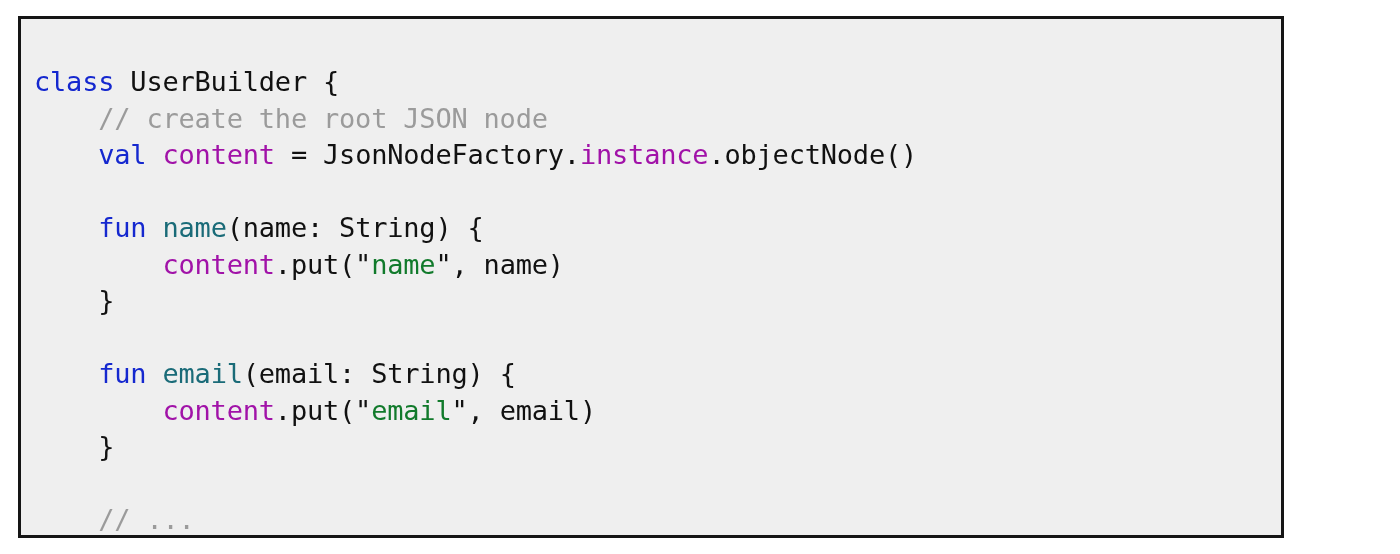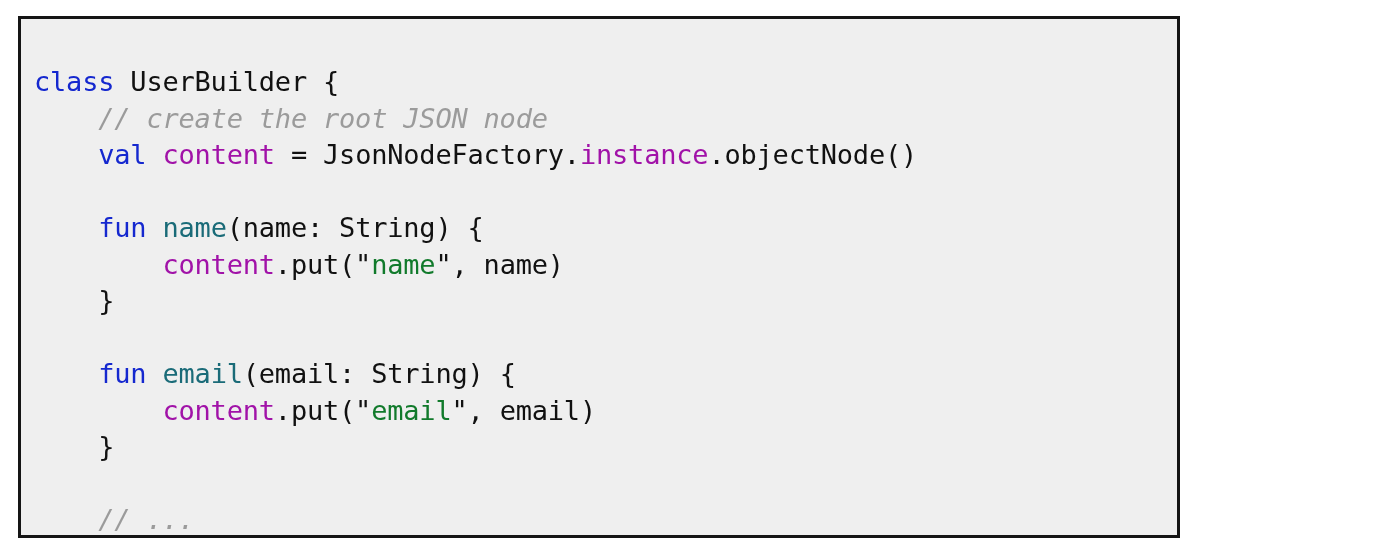--- a/index.html
+++ b/index.html
@@ -7,21 +7,21 @@
     padding: 0;
     background: #ffffff;
     width: 1400px;
     height: 554px;
     overflow: hidden;
   }
   #code-card {
     position: absolute;
     left: 18px;
     top: 16px;
-    width: 1162px;
+    width: 1266px;
     height: 522px;
     box-sizing: border-box;
     background: #efefef;
     border: 3px solid #151515;
     overflow: hidden;
   }
   #code-listing {
     position: absolute;
     left: 13px;
     top: 18px;
@@ -37,20 +37,20 @@
     height: 36.5px;
     white-space: pre;
   }
   .tok { white-space: pre; }
   .tok-plain    { color: #111111; }
   .tok-keyword  { color: #1528cf; }
   .tok-function { color: #1a6b78; }
   .tok-property { color: #a112a8; }
   .tok-static   { color: #a112a8; }
   .tok-string   { color: #117a2b; }
-  .tok-comment  { color: #9b9b9b; font-style: italic; }
+  .tok-comment  { color: #9b9b9b; }
 </style>
 </head>
 <body>
 
 <div id="code-card" style="background: rgb(239, 239, 239); border-color: rgb(21, 21, 21);">
   <pre id="code-listing"><div class="code-line"><span class="tok tok-keyword" style="color: rgb(21, 40, 207);">class</span><span class="tok tok-plain" style="color: rgb(17, 17, 17);"> UserBuilder {</span></div><div class="code-line"><span class="tok tok-plain" style="color: rgb(17, 17, 17);">    </span><span class="tok tok-comment" style="color: rgb(155, 155, 155);">// create the root JSON node</span></div><div class="code-line"><span class="tok tok-plain" style="color: rgb(17, 17, 17);">    </span><span class="tok tok-keyword" style="color: rgb(21, 40, 207);">val</span><span class="tok tok-plain" style="color: rgb(17, 17, 17);"> </span><span class="tok tok-property" style="color: rgb(161, 18, 168);">content</span><span class="tok tok-plain" style="color: rgb(17, 17, 17);"> = JsonNodeFactory.</span><span class="tok tok-static" style="color: rgb(161, 18, 168);">instance</span><span class="tok tok-plain" style="color: rgb(17, 17, 17);">.objectNode()</span></div><div class="code-line"><span class="tok tok-plain" style="color: rgb(17, 17, 17);"></span></div><div class="code-line"><span class="tok tok-plain" style="color: rgb(17, 17, 17);">    </span><span class="tok tok-keyword" style="color: rgb(21, 40, 207);">fun</span><span class="tok tok-plain" style="color: rgb(17, 17, 17);"> </span><span class="tok tok-function" style="color: rgb(26, 107, 120);">name</span><span class="tok tok-plain" style="color: rgb(17, 17, 17);">(name: String) {</span></div><div class="code-line"><span class="tok tok-plain" style="color: rgb(17, 17, 17);">        </span><span class="tok tok-property" style="color: rgb(161, 18, 168);">content</span><span class="tok tok-plain" style="color: rgb(17, 17, 17);">.put("</span><span class="tok tok-string" style="color: rgb(17, 122, 43);">name</span><span class="tok tok-plain" style="color: rgb(17, 17, 17);">", name)</span></div><div class="code-line"><span class="tok tok-plain" style="color: rgb(17, 17, 17);">    }</span></div><div class="code-line"><span class="tok tok-plain" style="color: rgb(17, 17, 17);"></span></div><div class="code-line"><span class="tok tok-plain" style="color: rgb(17, 17, 17);">    </span><span class="tok tok-keyword" style="color: rgb(21, 40, 207);">fun</span><span class="tok tok-plain" style="color: rgb(17, 17, 17);"> </span><span class="tok tok-function" style="color: rgb(26, 107, 120);">email</span><span class="tok tok-plain" style="color: rgb(17, 17, 17);">(email: String) {</span></div><div class="code-line"><span class="tok tok-plain" style="color: rgb(17, 17, 17);">        </span><span class="tok tok-property" style="color: rgb(161, 18, 168);">content</span><span class="tok tok-plain" style="color: rgb(17, 17, 17);">.put("</span><span class="tok tok-string" style="color: rgb(17, 122, 43);">email</span><span class="tok tok-plain" style="color: rgb(17, 17, 17);">", email)</span></div><div class="code-line"><span class="tok tok-plain" style="color: rgb(17, 17, 17);">    }</span></div><div class="code-line"><span class="tok tok-plain" style="color: rgb(17, 17, 17);"></span></div><div class="code-line"><span class="tok tok-plain" style="color: rgb(17, 17, 17);">    </span><span class="tok tok-comment" style="color: rgb(155, 155, 155);">// ...</span></div></pre>
 </div>
 
 </body></html>

